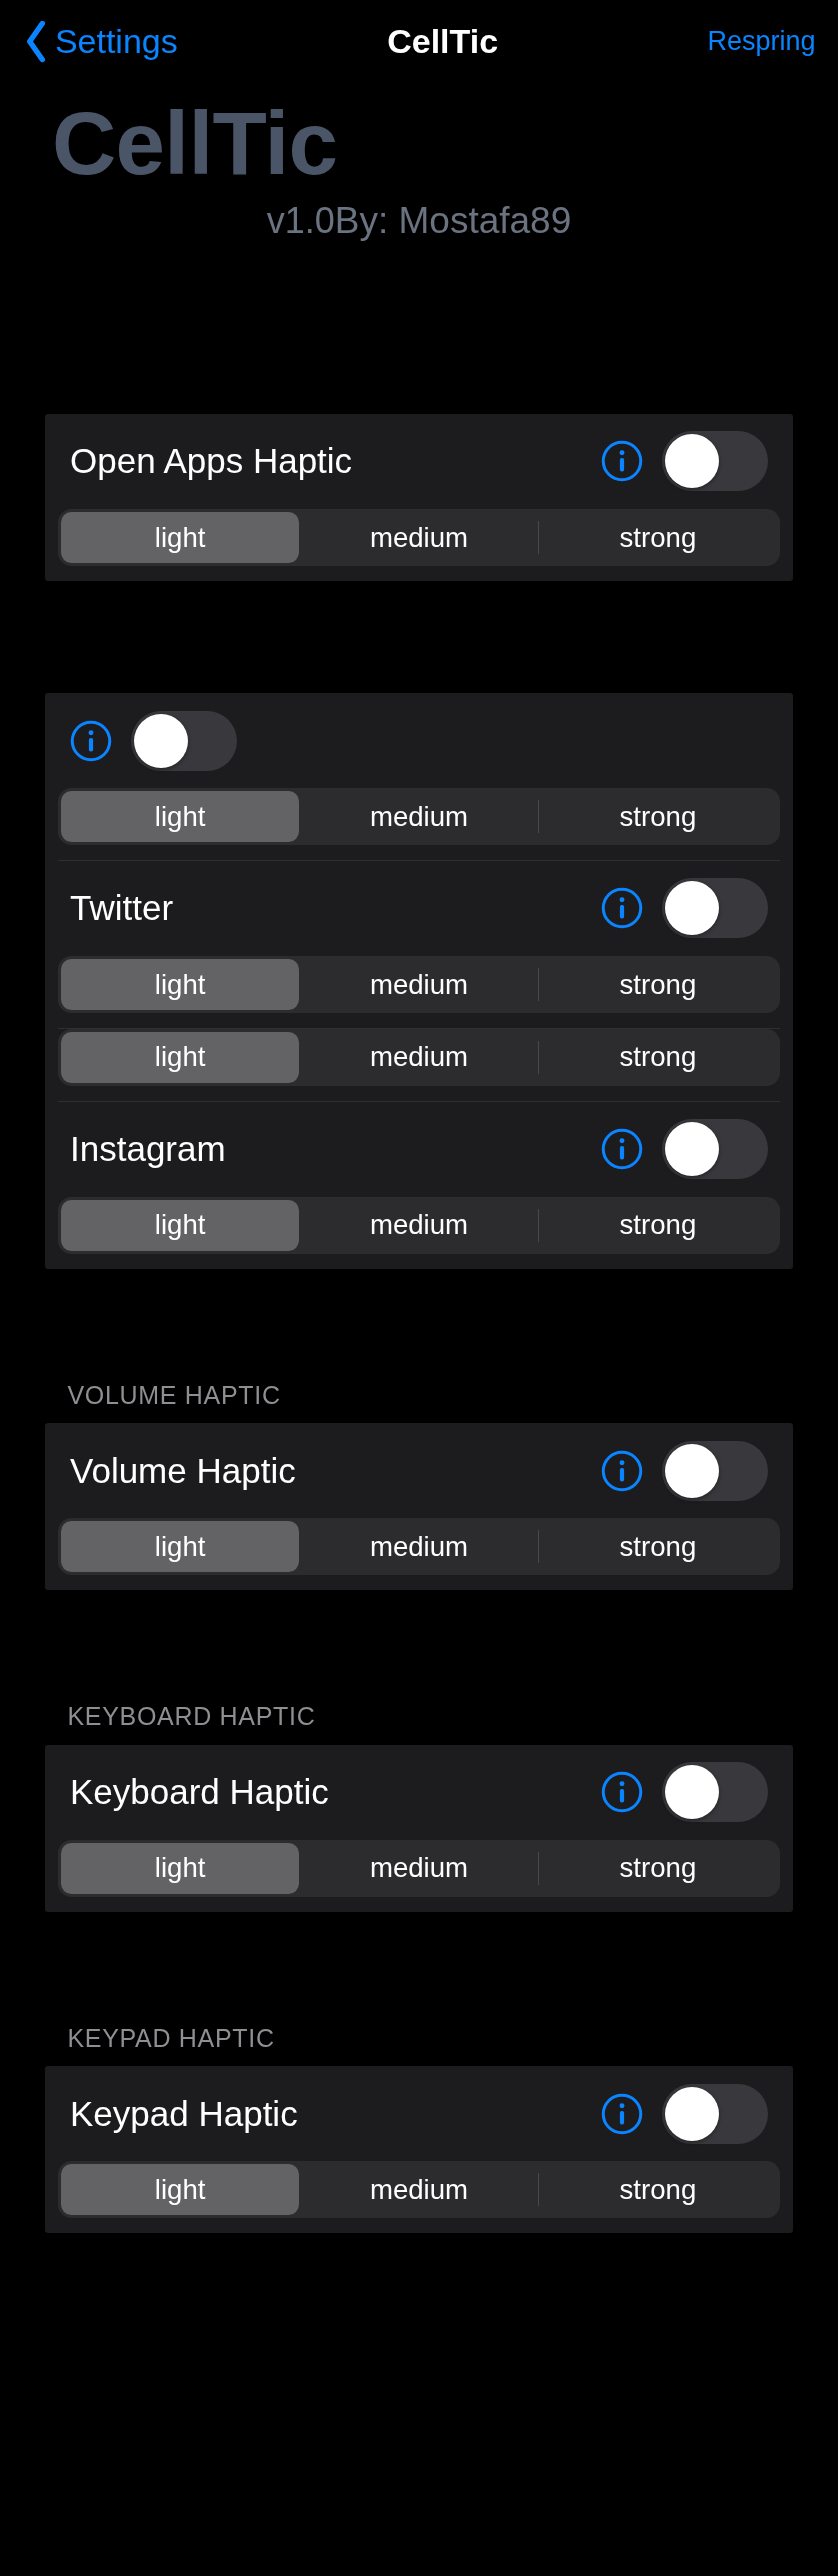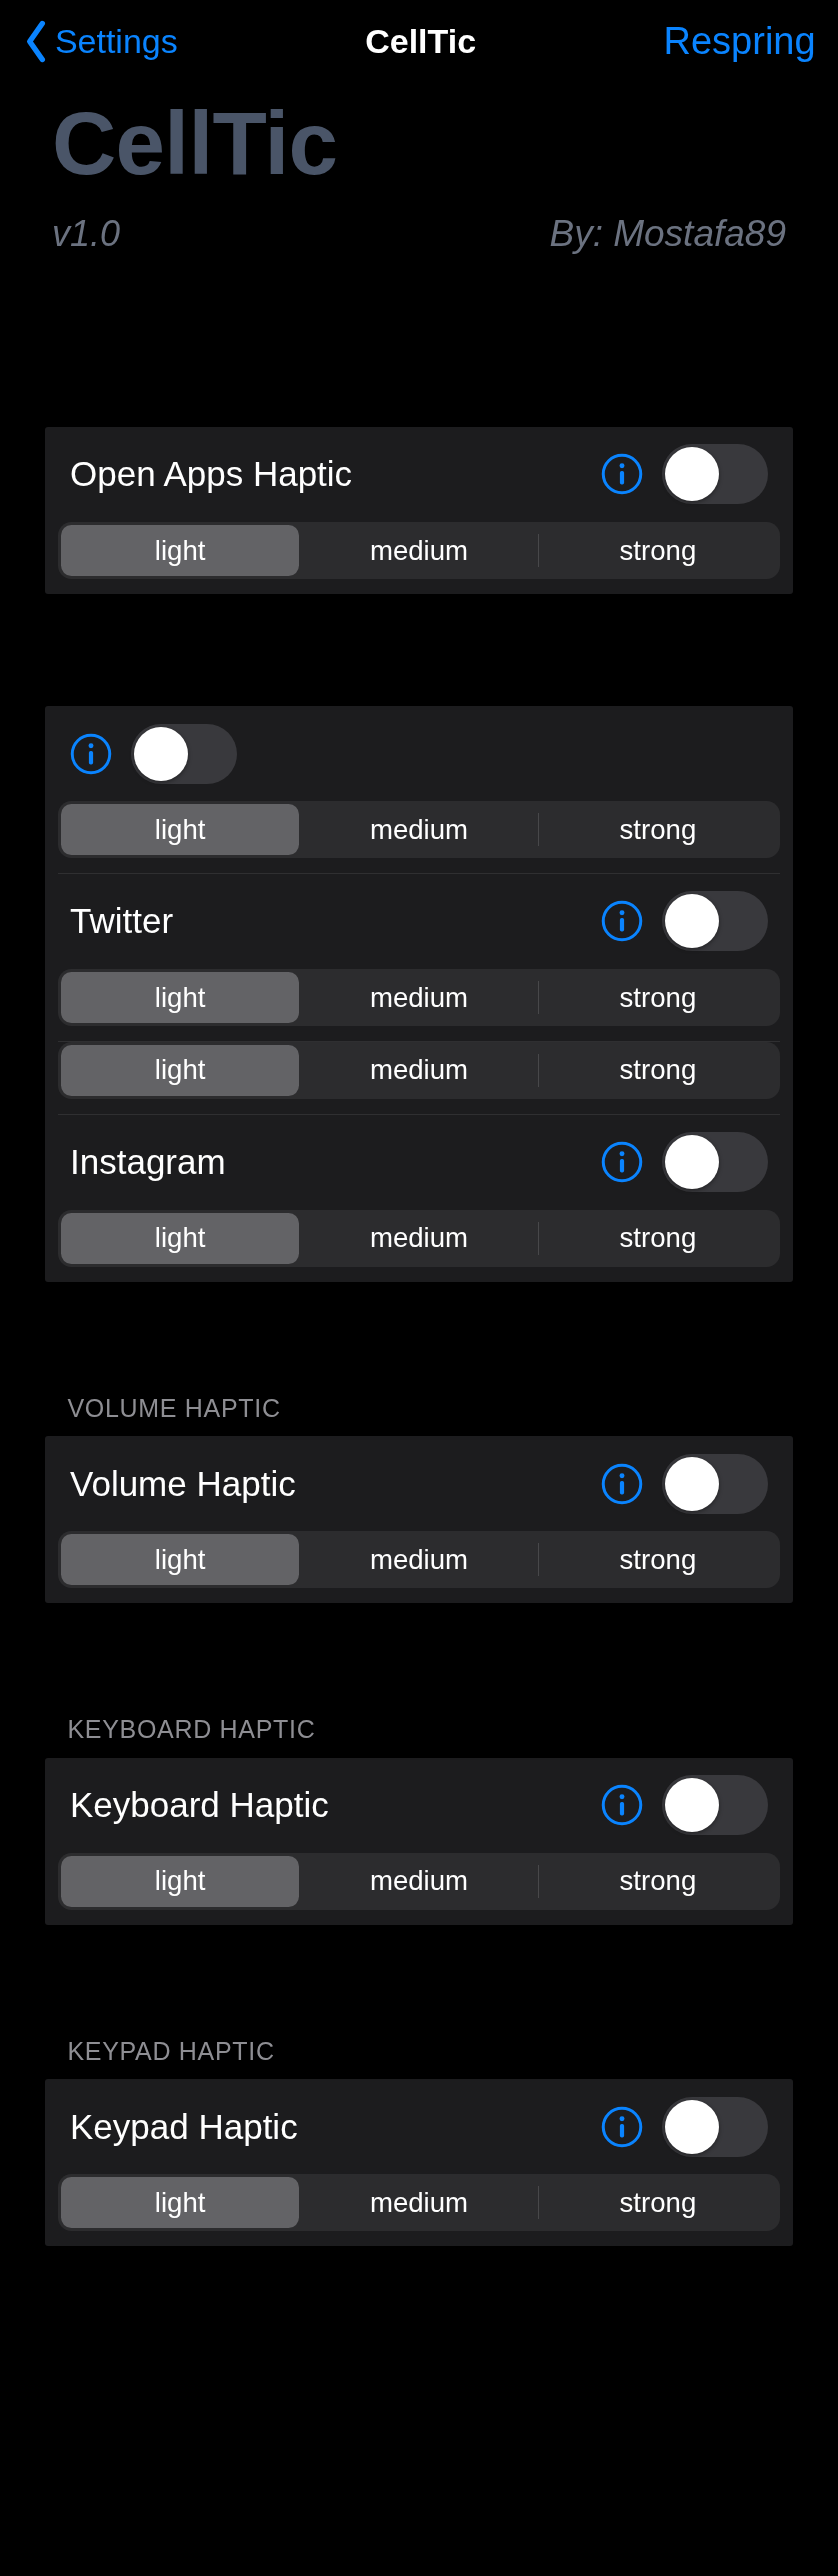--- a/index.html
+++ b/index.html
@@ -15,37 +15,36 @@
       display: flex;
       align-items: center;
       justify-content: space-between;
       padding: 13.4px 22.4px;
       height: 82px;
     }
     .nav-left { display: flex; align-items: center; color: #0a84ff; }
     .nav-back-chevron svg { width: 28px; height: 45px; display: block; }
     .nav-back-label { color: #0a84ff; font-size: 34px; margin-left: 4.5px; }
     .nav-title { font-size: 34px; font-weight: 600; color: #fff; }
-    .nav-right { color: #0a84ff; font-size: 38px; }
+    .nav-right { color: #0a84ff; font-size: 27px; }
     .hero {
       padding: 15px 52px 22.4px 52px;
     }
     .hero-title {
       font-size: 89px;
       font-weight: 700;
       color: #4a5568;
       letter-spacing: -0.7px;
       line-height: 1.05;
     }
     .hero-meta {
       display: flex;
-      justify-content: space-between;
+      justify-content: center;
       align-items: baseline;
-      margin-top: 23px;
-      font-style: italic;
+      margin-top: 10px;
     }
     .hero-version { color: #6b7280; font-size: 36px; }
     .hero-author { color: #6b7280; font-size: 37px; }
     .content { padding: 0 45px; }
     .section { margin-top: 112px; }
     .section:first-child { margin-top: 149px; }
     .section-header {
       color: #8e8e93;
       font-size: 25px;
       letter-spacing: 0.7px;

